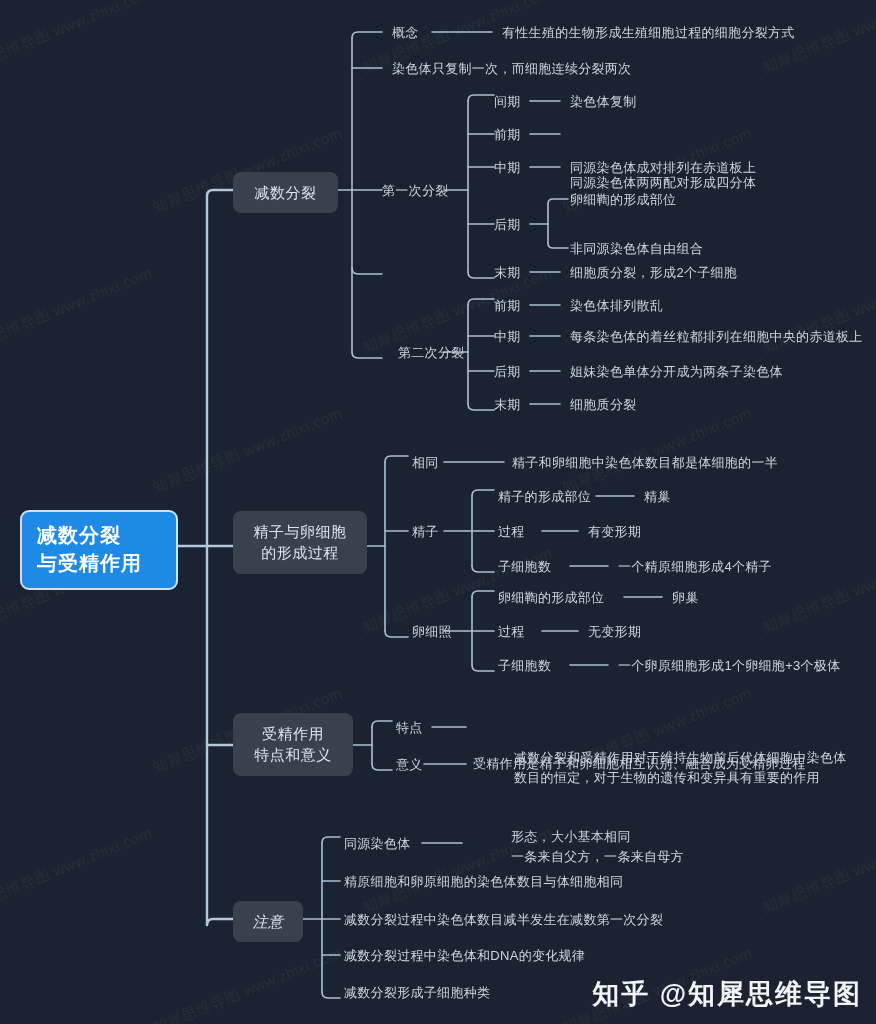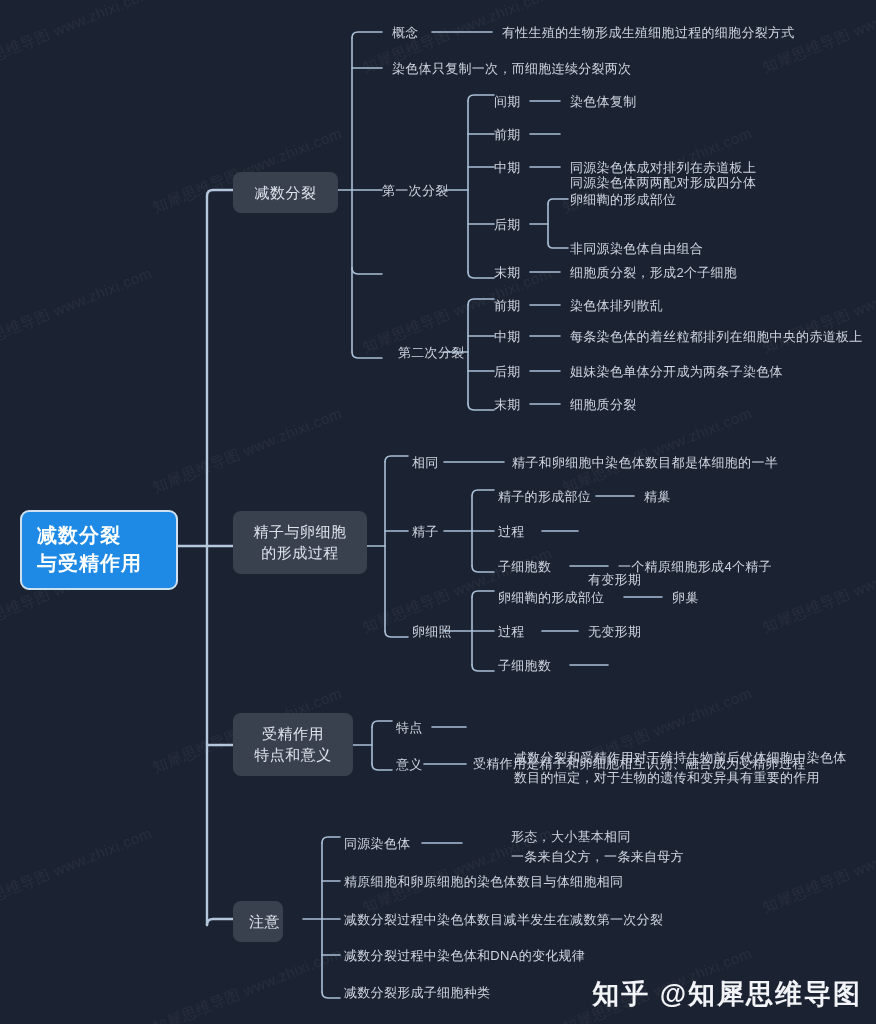--- a/index.html
+++ b/index.html
@@ -252,21 +252,21 @@
 与受精作用</div>
 
     <div class="node l1-node" style="left:233px; top:172px; width:105px;">减数分裂</div>
 
     <div class="node l1-node" style="left:233px; top:511px; width:134px;">精子与卵细胞
 的形成过程</div>
 
     <div class="node l1-node" style="left:233px; top:713px; width:120px;">受精作用
 特点和意义</div>
 
-    <div class="node l1-node" style="left:233px; top:901px; width:50px;">注意</div>
+    <div class="node l1-node" style="left:233px; top:901px; width:70px;font-style:italic;">注意</div>
 
     <div class="node t-node" style="left:392px; top:24px;">概念</div>
     <div class="node t-node" style="left:392px; top:60px;">染色体只复制一次，而细胞连续分裂两次</div>
 
     <div class="node t-node" style="left:502px; top:24px;">有性生殖的生物形成生殖细胞过程的细胞分裂方式</div>
 
     <div class="node t-node" style="left:382px; top:182px;">第一次分裂</div>
 
     <div class="node t-node" style="left:382px; top:344px;margin-left:16px;">第二次分裂</div>
 
@@ -302,32 +302,33 @@
     <div class="node t-node" style="left:512px; top:454px;">精子和卵细胞中染色体数目都是体细胞的一半</div>
 
     <div class="node t-node" style="left:412px; top:523px;">精子</div>
 
     <div class="node t-node" style="left:412px; top:623px;">卵细照</div>
 
     <div class="node t-node" style="left:498px; top:488px;">精子的形成部位</div>
     <div class="node t-node" style="left:644px; top:488px;">精巢</div>
 
     <div class="node t-node" style="left:498px; top:523px;">过程</div>
-    <div class="node t-node" style="left:588px; top:523px;margin-top:48px;">有变形期</div>
+    <div class="node t-node" style="left:588px; top:523px;">有变形期</div>
 
     <div class="node t-node" style="left:498px; top:558px;">子细胞数</div>
     <div class="node t-node" style="left:618px; top:558px;">一个精原细胞形成4个精子</div>
 
     <div class="node t-node" style="left:498px; top:589px;">卵细鞫的形成部位</div>
     <div class="node t-node" style="left:672px; top:589px;">卵巢</div>
 
     <div class="node t-node" style="left:498px; top:623px;">过程</div>
     <div class="node t-node" style="left:588px; top:623px;">无变形期</div>
 
     <div class="node t-node" style="left:498px; top:657px;">子细胞数</div>
+    <div class="node t-node" style="left:618px; top:657px;">一个卵原细胞形成1个卵细胞+3个极体</div>
 
     <div class="node t-node" style="left:396px; top:719px;">特点</div>
     <div class="node t-node" style="left:473px; top:719px;margin-top:36px;">受精作用是精子和卵细胞相互识别、融合成为受精卵过程</div>
 
     <div class="node t-node" style="left:396px; top:756px;">意义</div>
     <div class="node t-node two-line" style="left:473px; top:748px;">减数分裂和受精作用对于维持生物前后代体细胞中染色体
 数目的恒定，对于生物的遗传和变异具有重要的作用</div>
 
     <div class="node t-node" style="left:344px; top:835px;">同源染色体</div>
     <div class="node t-node two-line" style="left:470px; top:827px;">形态，大小基本相同

